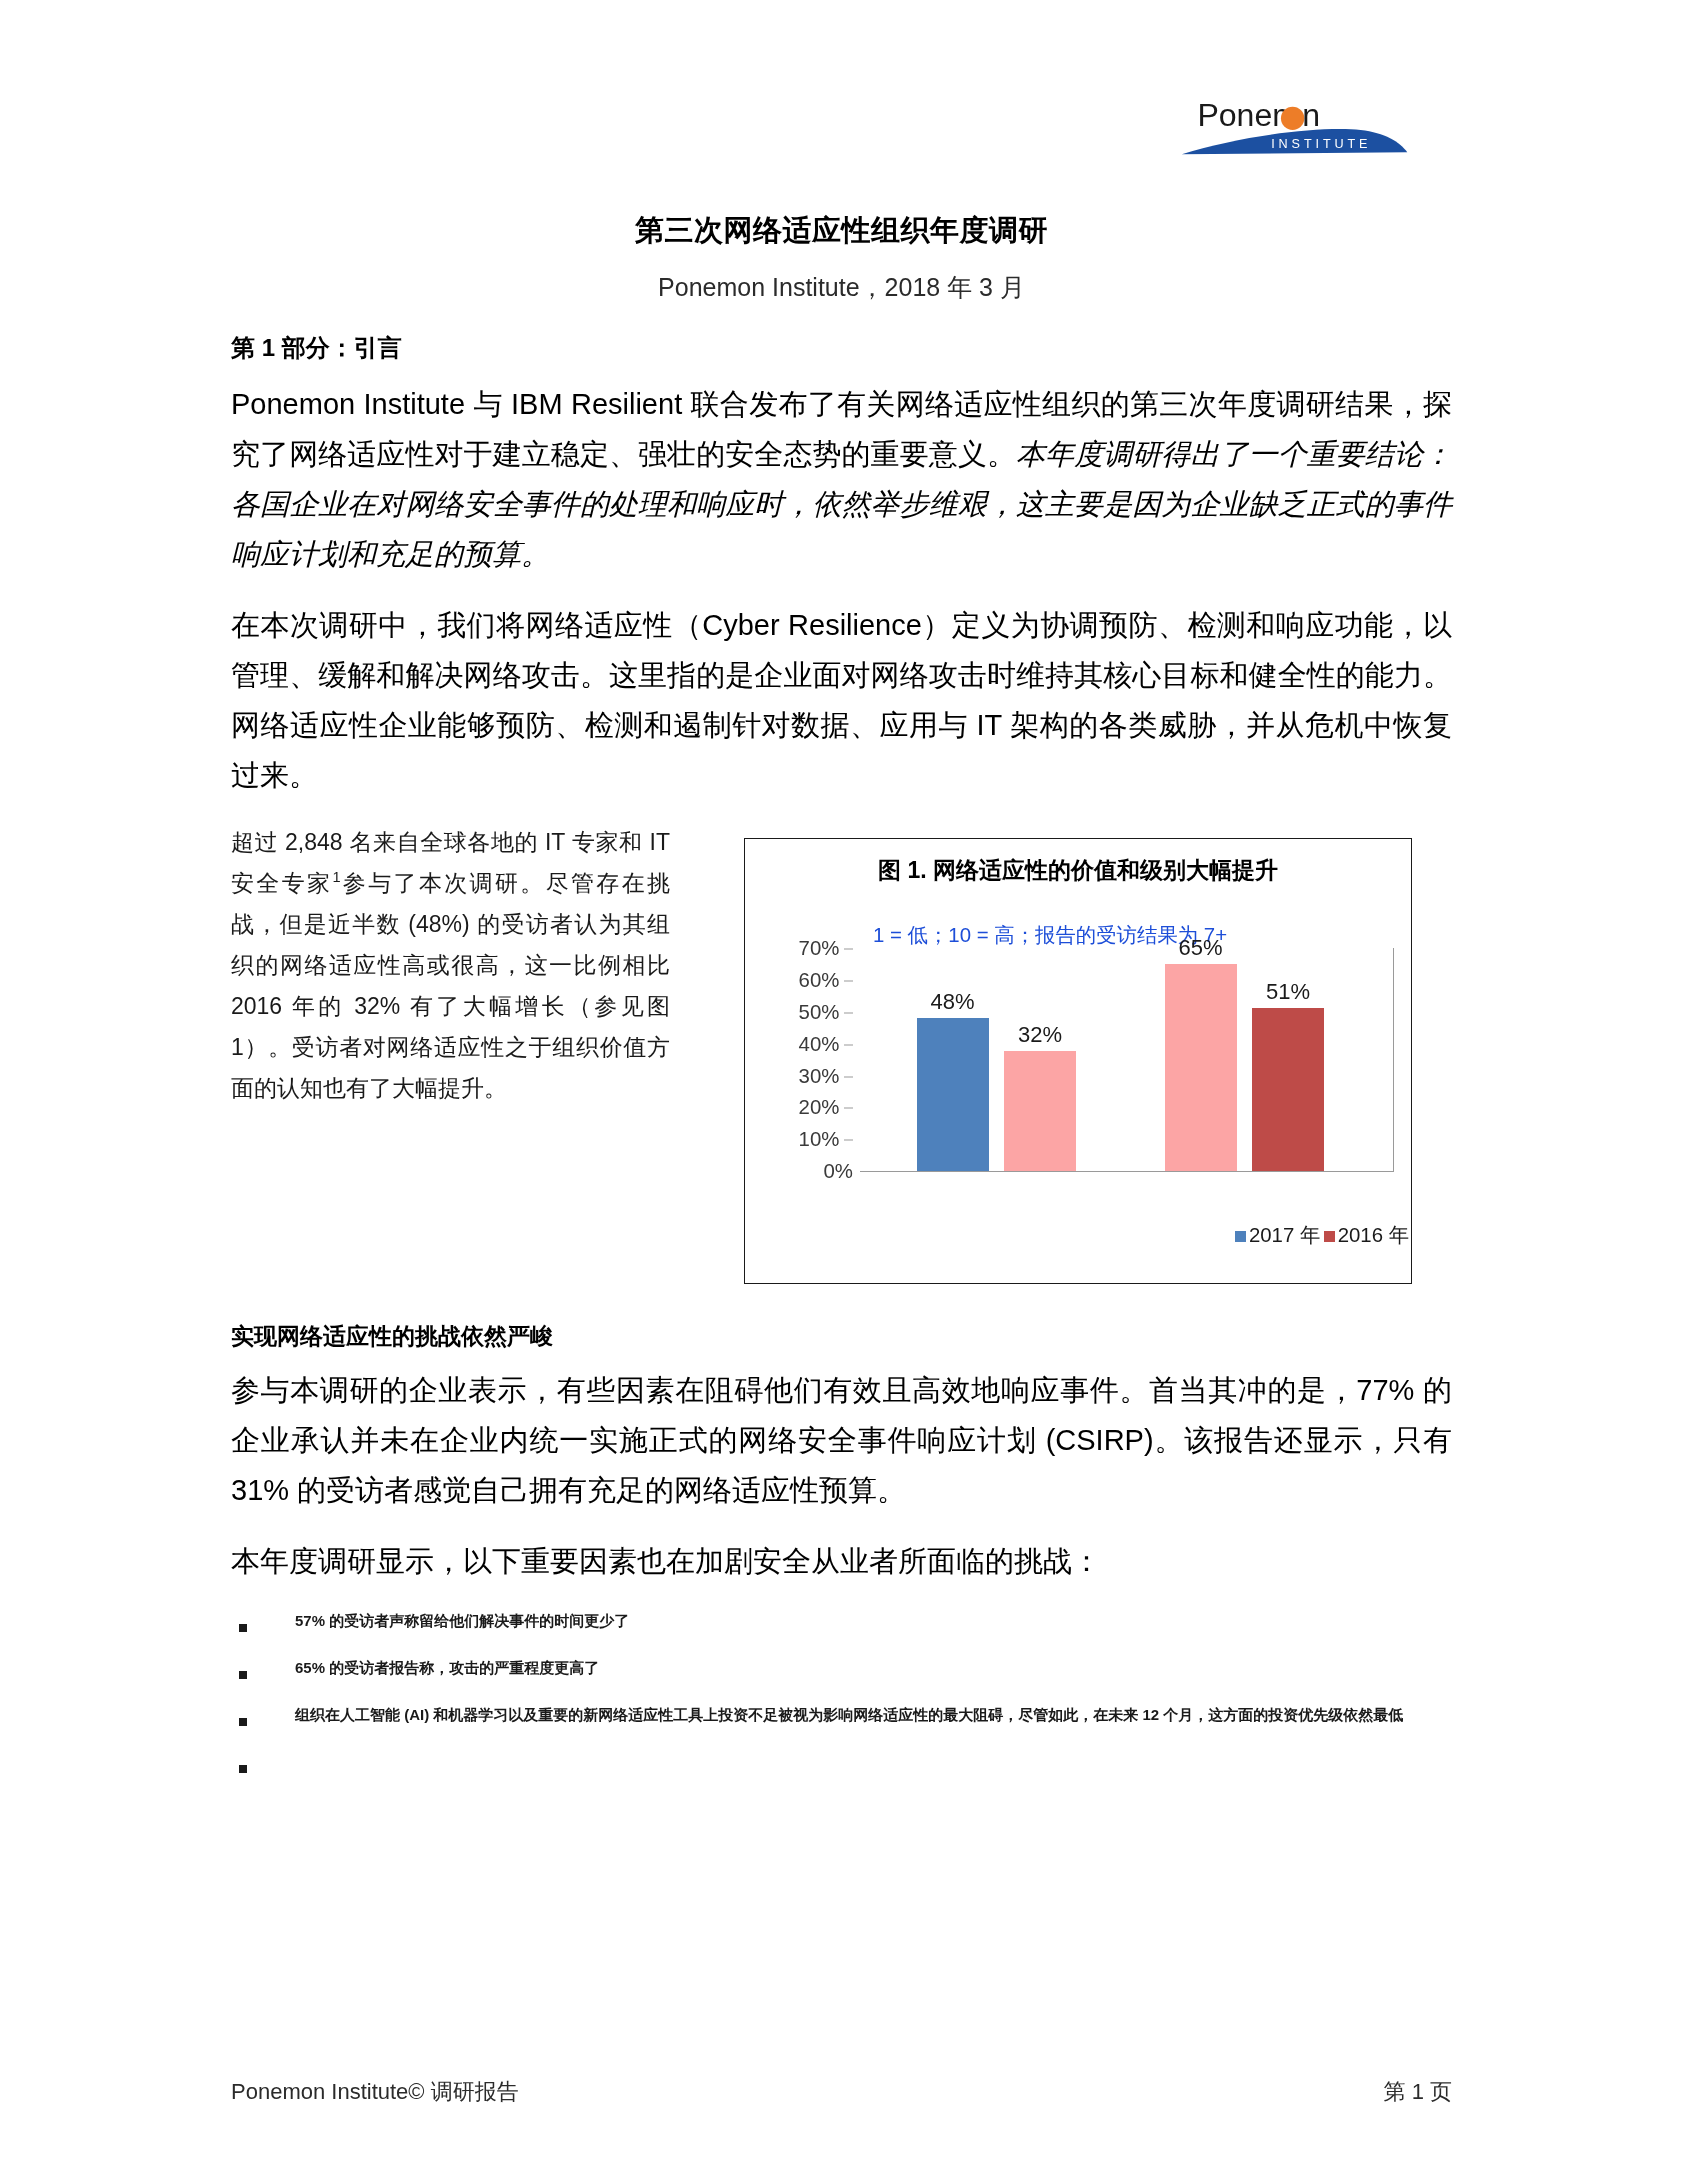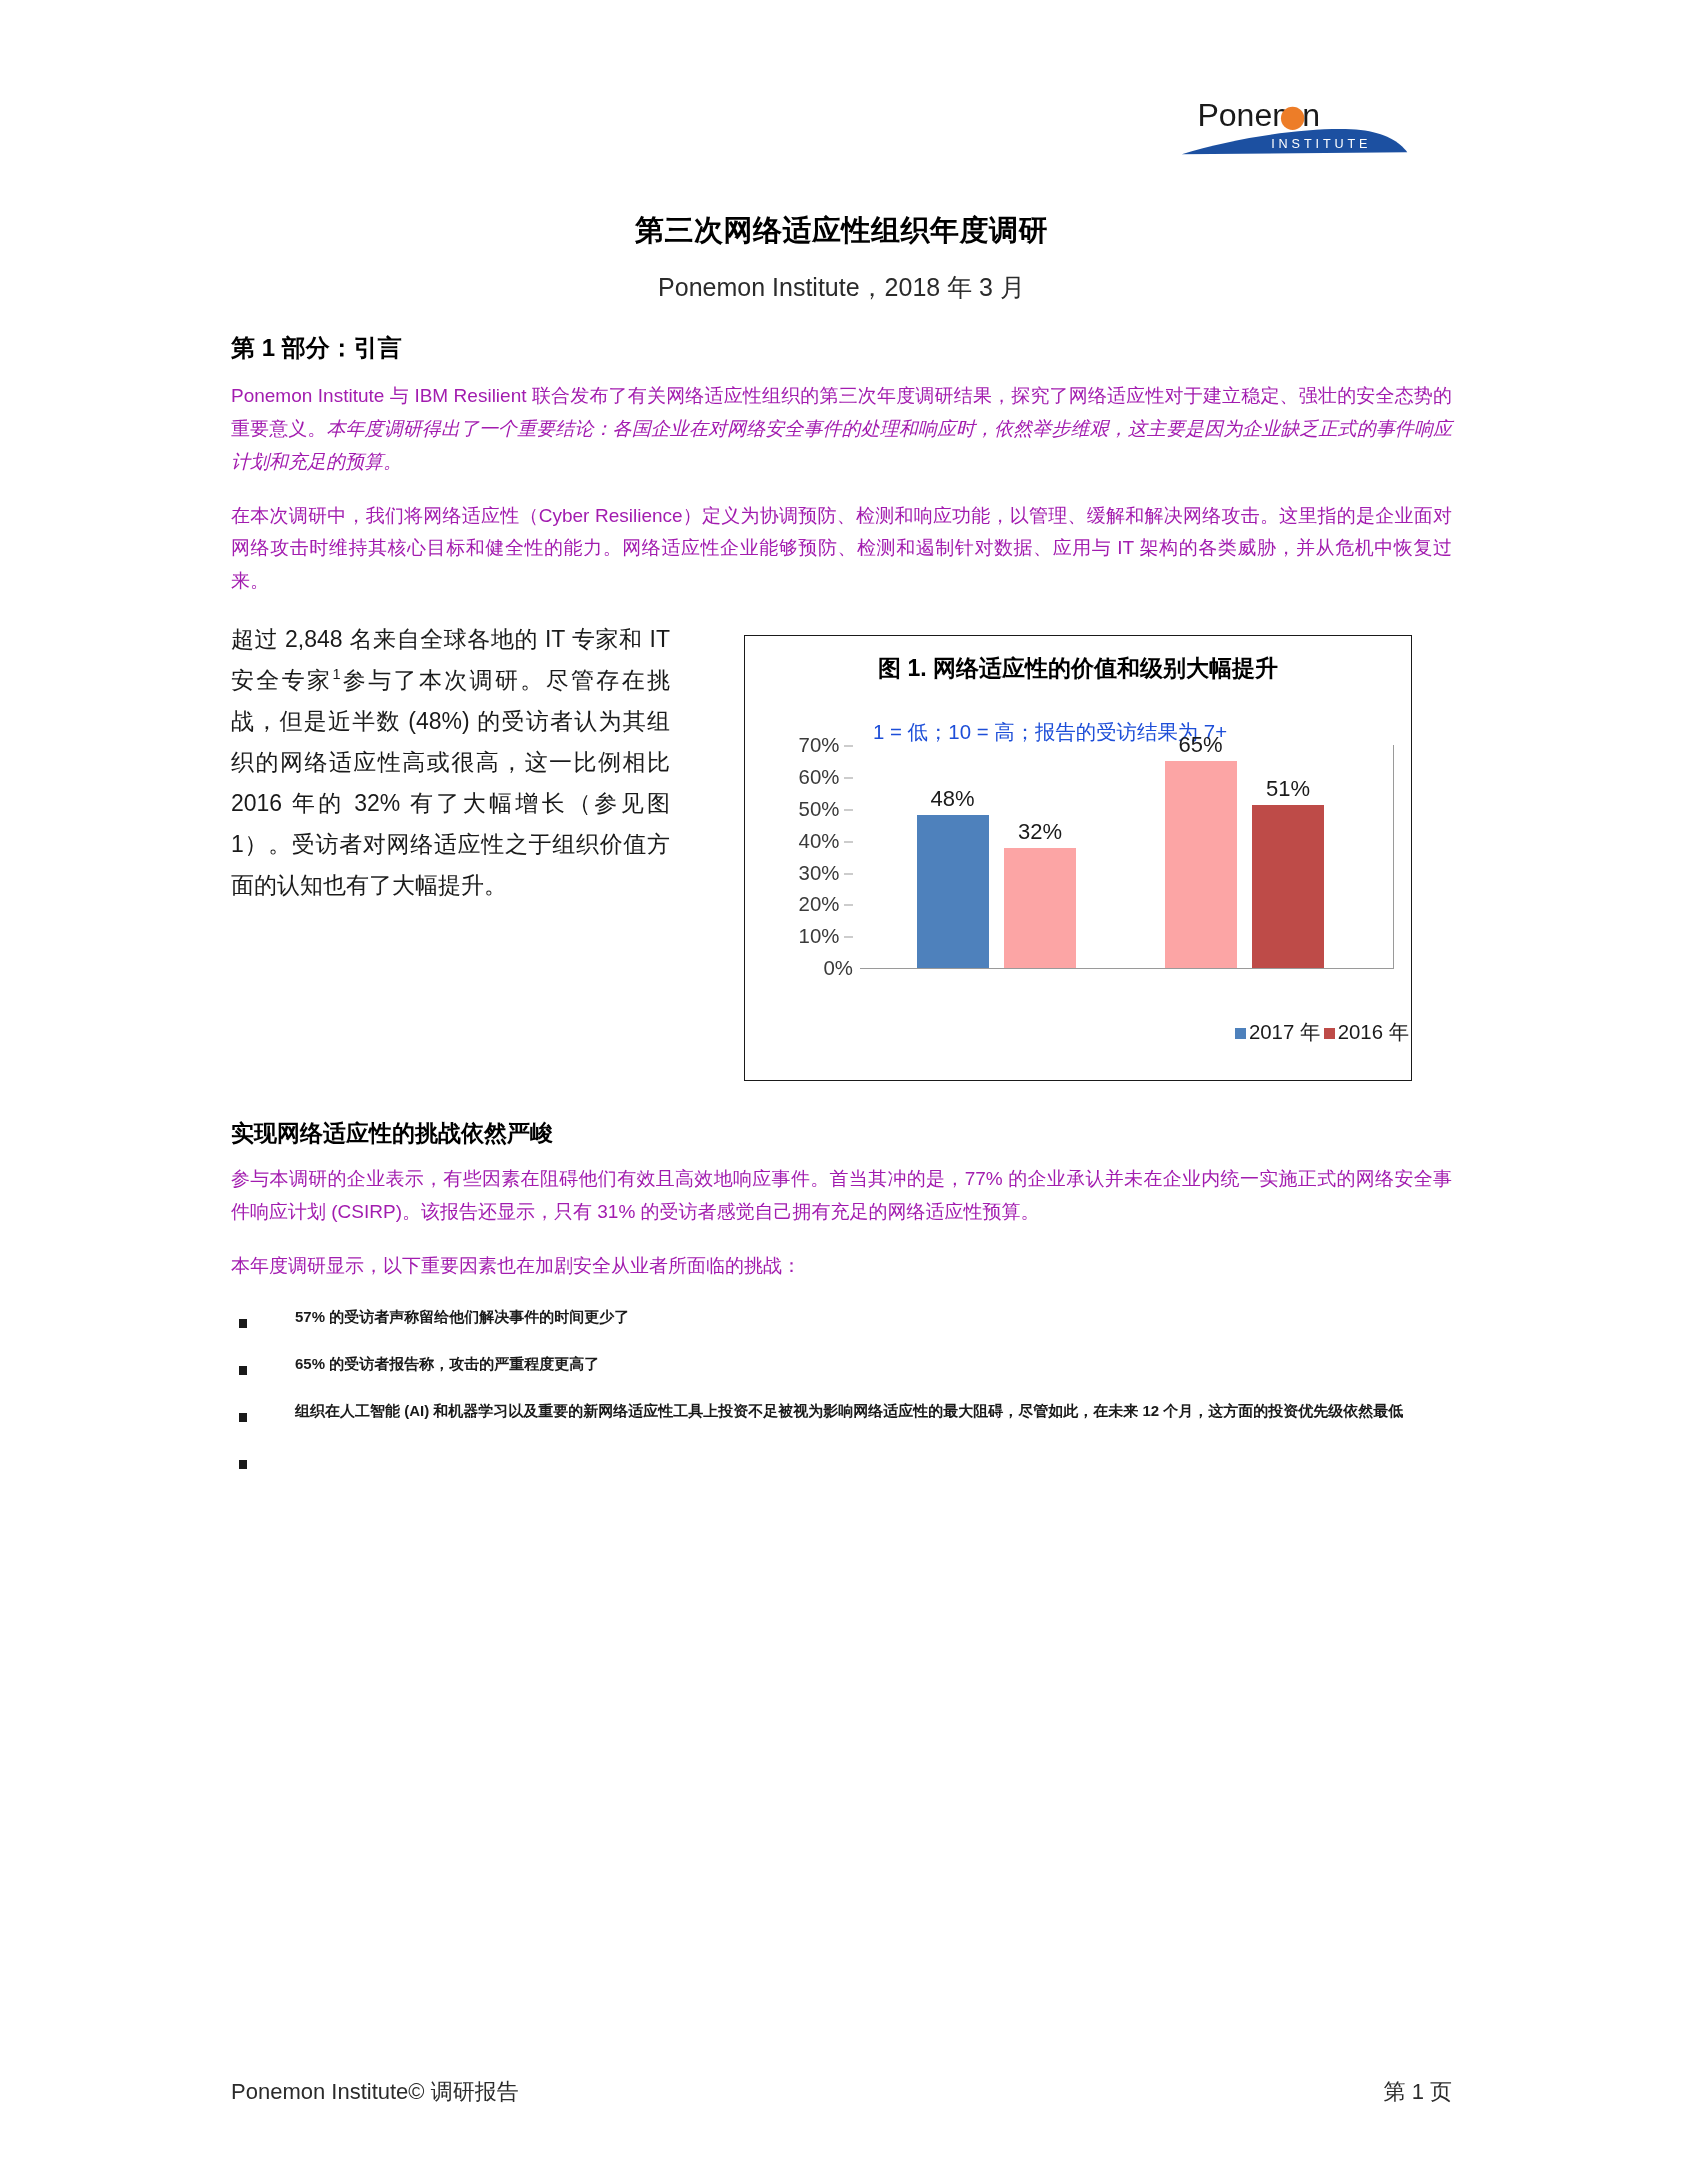--- a/index.html
+++ b/index.html
@@ -62,25 +62,25 @@
     line-height: 1.35;
   }
   h3.sub-heading {
     font-size: 23px;
     font-weight: bold;
     margin: 21.3px 0 13.6px 0;
     line-height: 1.35;
   }
 
   p.body-text {
-    font-size: 19px;
+    font-size: 29px;
     line-height: 1.72;
     margin: 0 0 21.3px 0;
     text-align: justify;
-    color: #a21caf;
+    color: #000000;
   }
   p.body-text .ital {
     font-style: italic;
   }
 
   
   .flow-block {
     position: relative;
     margin: 0 0 5.8px 0;
     min-height: 320px;

